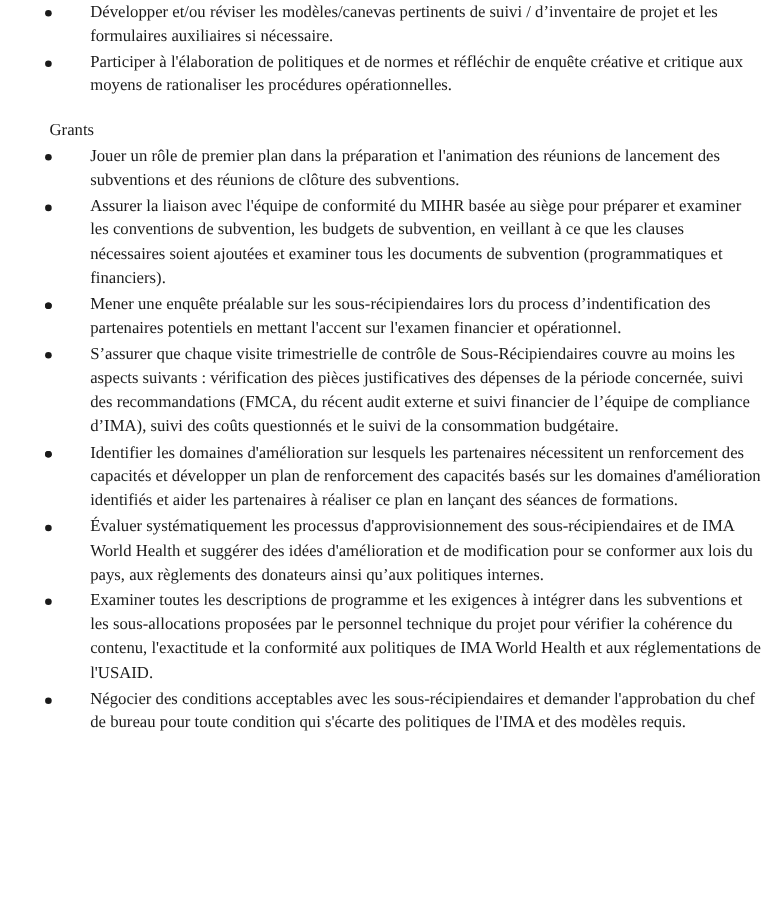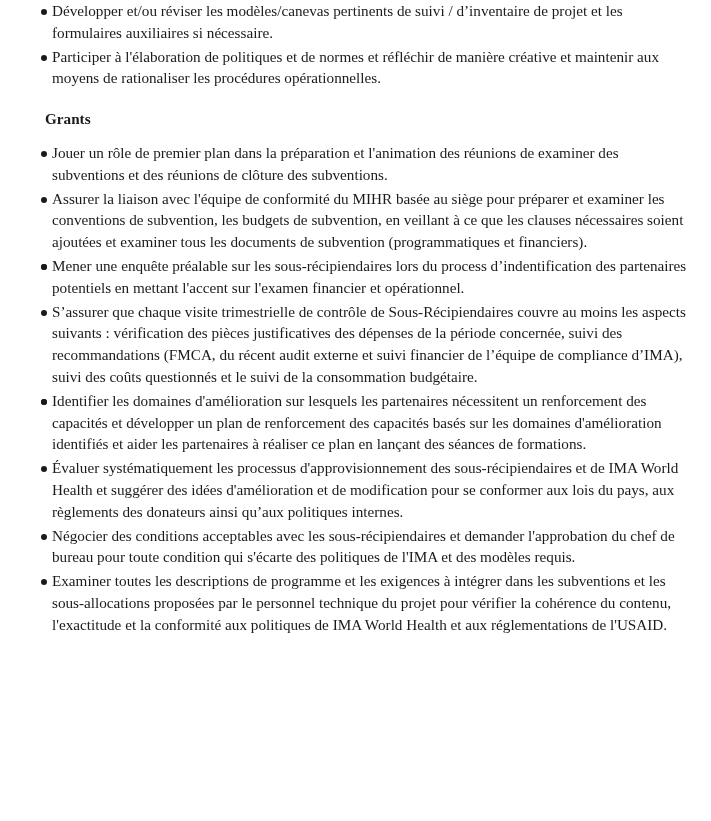--- a/index.html
+++ b/index.html
@@ -7,62 +7,62 @@
     width: 711px; height: 821px; overflow: hidden;
     font-family: "Liberation Serif", "DejaVu Serif", serif;
     color: #1a1a1a;
     font-size: 15.2px;
     line-height: 21.8px;
   }
   .page { position: relative; padding-top: 0; }
   .list { margin: 0; padding: 0; list-style: none; }
   .item {
     position: relative;
-    padding-left: 52px;
+    padding-left: 82px;
     padding-right: 18px;
     margin-bottom: 0;
   }
   .bullet {
     position: absolute;
     left: 41px; top: 9px;
     width: 6px; height: 6px;
     border-radius: 50%;
     background: #1a1a1a;
   }
   .item-text { display: block; }
   .list-a .item { margin-bottom: 2px; }
   .list-b .item { margin-bottom: 2px; }
   .heading {
-    font-weight: bold;
+    font-weight: normal;
     padding-left: 45px;
     margin-top: 19px;
-    margin-bottom: 12px;
+    margin-bottom: 1px;
   }
 </style>
 </head>
 <body>
 
 <div class="page">
   <ul class="list list-a">
     <li class="item">
       <span class="bullet"></span>
       <span class="item-text">Développer et/ou réviser les modèles/canevas pertinents de suivi / d’inventaire de projet et les formulaires auxiliaires si nécessaire.</span>
     </li>
     <li class="item">
       <span class="bullet"></span>
-      <span class="item-text">Participer à l'élaboration de politiques et de normes et réfléchir de manière créative et maintenir aux moyens de rationaliser les procédures opérationnelles.</span>
+      <span class="item-text">Participer à l'élaboration de politiques et de normes et réfléchir de enquête créative et critique aux moyens de rationaliser les procédures opérationnelles.</span>
     </li>
   </ul>
 
   <div class="heading">Grants</div>
 
   <ul class="list list-b">
     <li class="item">
       <span class="bullet"></span>
-      <span class="item-text">Jouer un rôle de premier plan dans la préparation et l'animation des réunions de examiner des subventions et des réunions de clôture des subventions.</span>
+      <span class="item-text">Jouer un rôle de premier plan dans la préparation et l'animation des réunions de lancement des subventions et des réunions de clôture des subventions.</span>
     </li>
     <li class="item">
       <span class="bullet"></span>
       <span class="item-text">Assurer la liaison avec l'équipe de conformité du MIHR basée au siège pour préparer et examiner les conventions de subvention, les budgets de subvention, en veillant à ce que les clauses nécessaires soient ajoutées et examiner tous les documents de subvention (programmatiques et financiers).</span>
     </li>
     <li class="item">
       <span class="bullet"></span>
     </li>
     <li class="item">
       <span class="bullet"></span>
@@ -78,20 +78,20 @@
     <li class="item">
       <span class="bullet"></span>
       <span class="item-text">Identifier les domaines d'amélioration sur lesquels les partenaires nécessitent un renforcement des capacités et développer un plan de renforcement des capacités basés sur les domaines d'amélioration identifiés et aider les partenaires à réaliser ce plan en lançant des séances de formations.</span>
     </li>
     <li class="item">
       <span class="bullet"></span>
       <span class="item-text">Évaluer systématiquement les processus d'approvisionnement des sous-récipiendaires et de IMA World Health et suggérer des idées d'amélioration et de modification pour se conformer aux lois du pays, aux règlements des donateurs ainsi qu’aux politiques internes.</span>
     </li>
     <li class="item">
       <span class="bullet"></span>
-      <span class="item-text">Négocier des conditions acceptables avec les sous-récipiendaires et demander l'approbation du chef de bureau pour toute condition qui s'écarte des politiques de l'IMA et des modèles requis.</span>
+      <span class="item-text">Examiner toutes les descriptions de programme et les exigences à intégrer dans les subventions et les sous-allocations proposées par le personnel technique du projet pour vérifier la cohérence du contenu, l'exactitude et la conformité aux politiques de IMA World Health et aux réglementations de l'USAID.</span>
     </li>
     <li class="item">
       <span class="bullet"></span>
-      <span class="item-text">Examiner toutes les descriptions de programme et les exigences à intégrer dans les subventions et les sous-allocations proposées par le personnel technique du projet pour vérifier la cohérence du contenu, l'exactitude et la conformité aux politiques de IMA World Health et aux réglementations de l'USAID.</span>
+      <span class="item-text">Négocier des conditions acceptables avec les sous-récipiendaires et demander l'approbation du chef de bureau pour toute condition qui s'écarte des politiques de l'IMA et des modèles requis.</span>
     </li>
   </ul>
 </div>
 
 </body></html>

